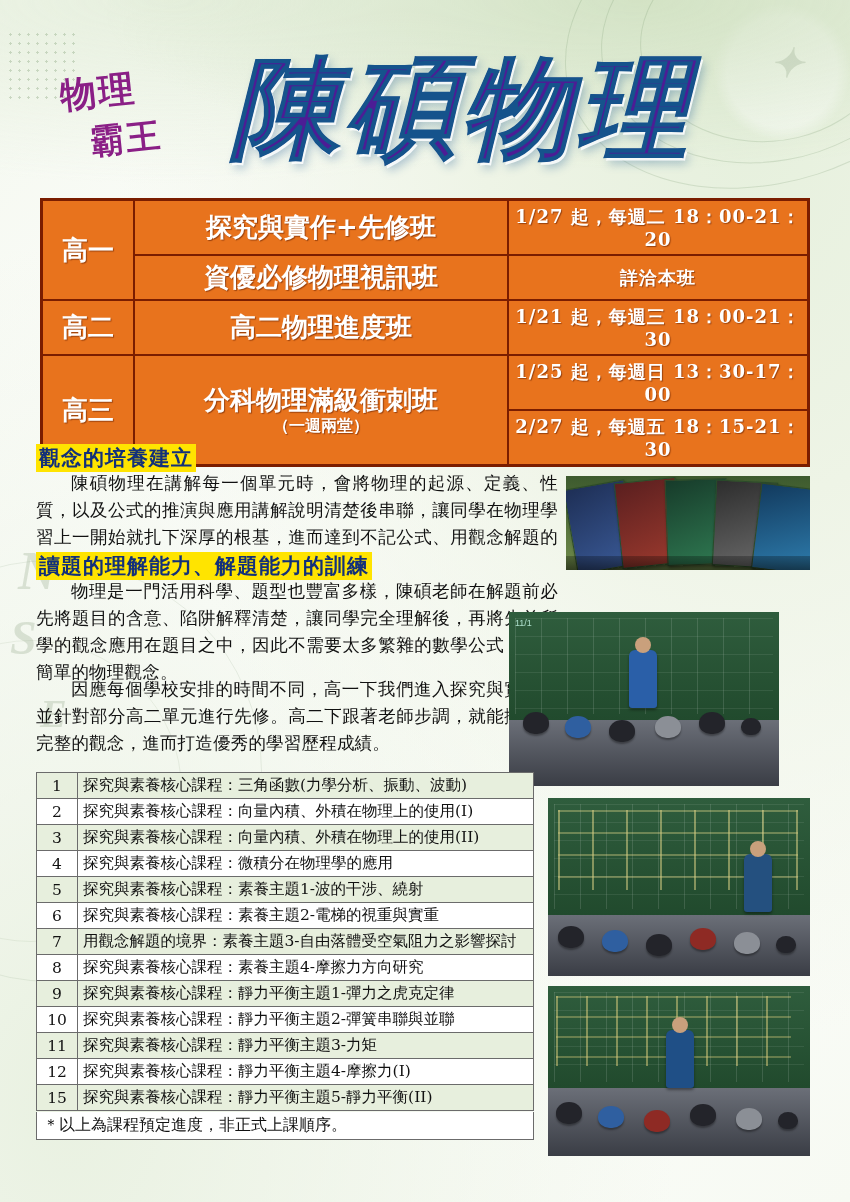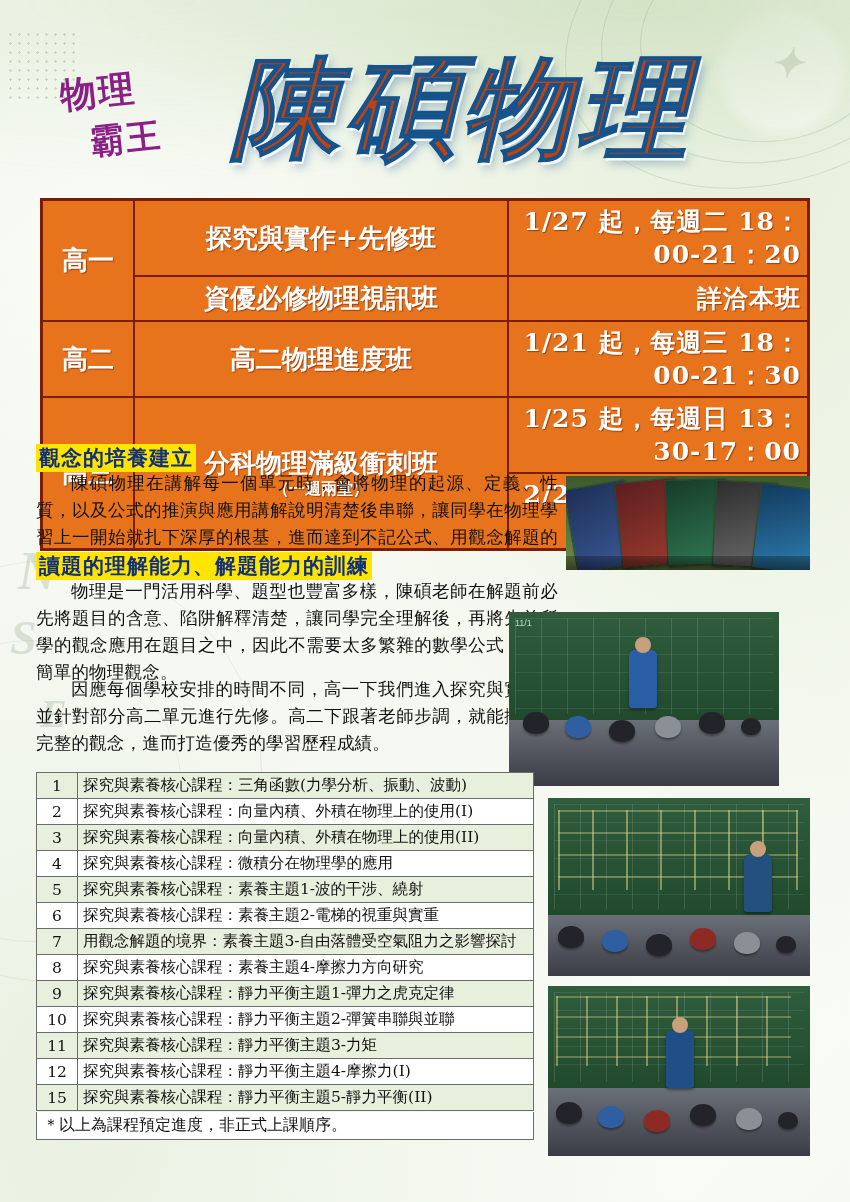--- a/index.html
+++ b/index.html
@@ -51,42 +51,42 @@
     position:absolute;left:60px;top:68px;width:130px;height:100px;
     color:#8a1f86;font-family:"DejaVu Serif",serif;font-weight:700;
   }
   .badge .b1{position:absolute;left:0;top:0;font-size:36px;letter-spacing:2px;transform:rotate(-6deg);}
   .badge .b2{position:absolute;left:30px;top:48px;font-size:34px;letter-spacing:2px;transform:rotate(-6deg);}
   .title{
     position:absolute;left:230px;top:52px;
     font-family:"DejaVu Serif","Liberation Serif",serif;
     font-weight:700;font-style:italic;
     font-size:110px;line-height:112px;letter-spacing:6px;
-    color:#c2410c;
+    color:#4c1d95;
     text-shadow:2px 3px 0 rgba(255,255,255,.85), 4px 6px 10px rgba(30,90,150,.35);
     -webkit-text-stroke:1px #15538c;
   }
 
   
   .sched{
     position:absolute;left:40px;top:198px;width:770px;
     border:3px solid #7a1d00;border-collapse:collapse;
     background:#e8731d;
   }
   .sched td{
     border:2px solid #7a1d00;
     color:#ffffff;font-weight:700;
     font-family:"DejaVu Serif","Liberation Serif",serif;
     text-align:center;vertical-align:middle;
     padding:4px 6px;
     text-shadow:1px 1px 1px rgba(90,25,0,.55);
   }
   .sched .grade{width:78px;font-size:26px;}
   .sched .cname{width:360px;font-size:26px;}
-  .sched .ctime{font-size:25px;letter-spacing:1px;text-align:right;}
+  .sched .ctime{font-size:18px;letter-spacing:1px;}
   .sched .sub{display:block;font-size:16px;font-weight:700;margin-top:-2px;}
 
   
   .sec-h{
     position:absolute;font-weight:700;font-size:21px;color:#12307a;
     font-family:"DejaVu Serif","Liberation Serif",serif;
     background:#ffe400;padding:0 3px;letter-spacing:1px;
   }
   .h1{left:36px;top:444px;}
   .h2{left:36px;top:552px;}

